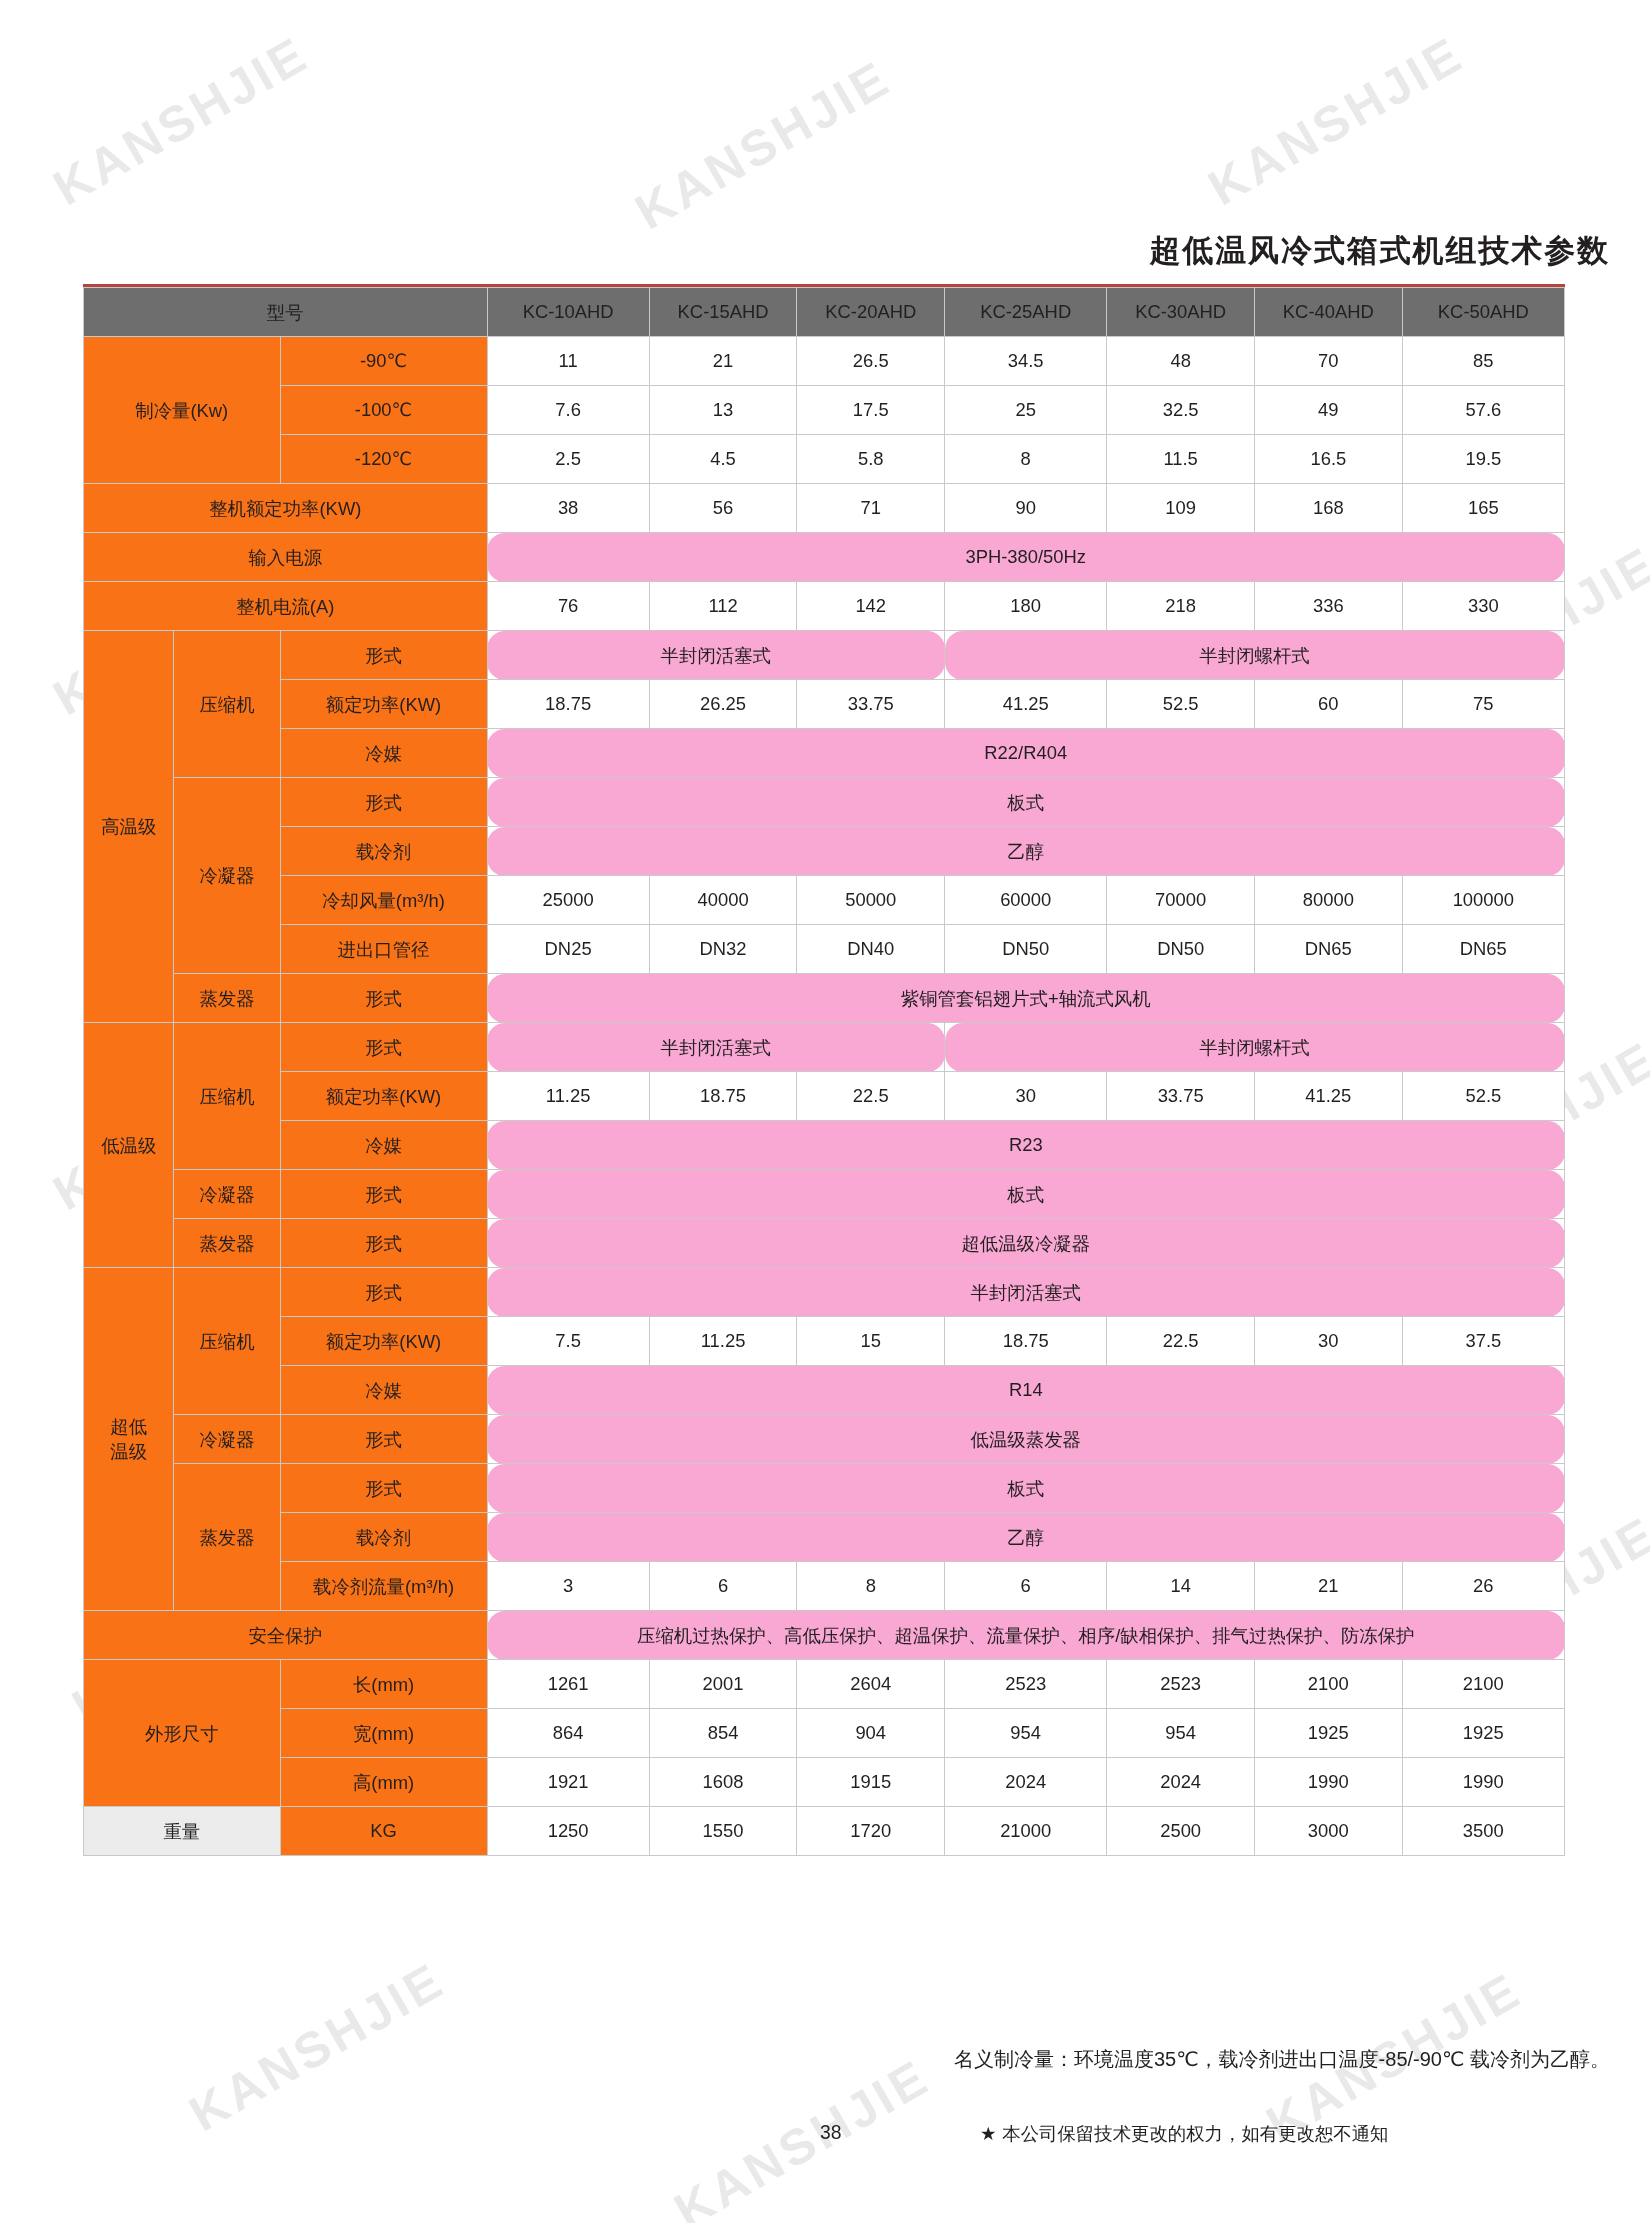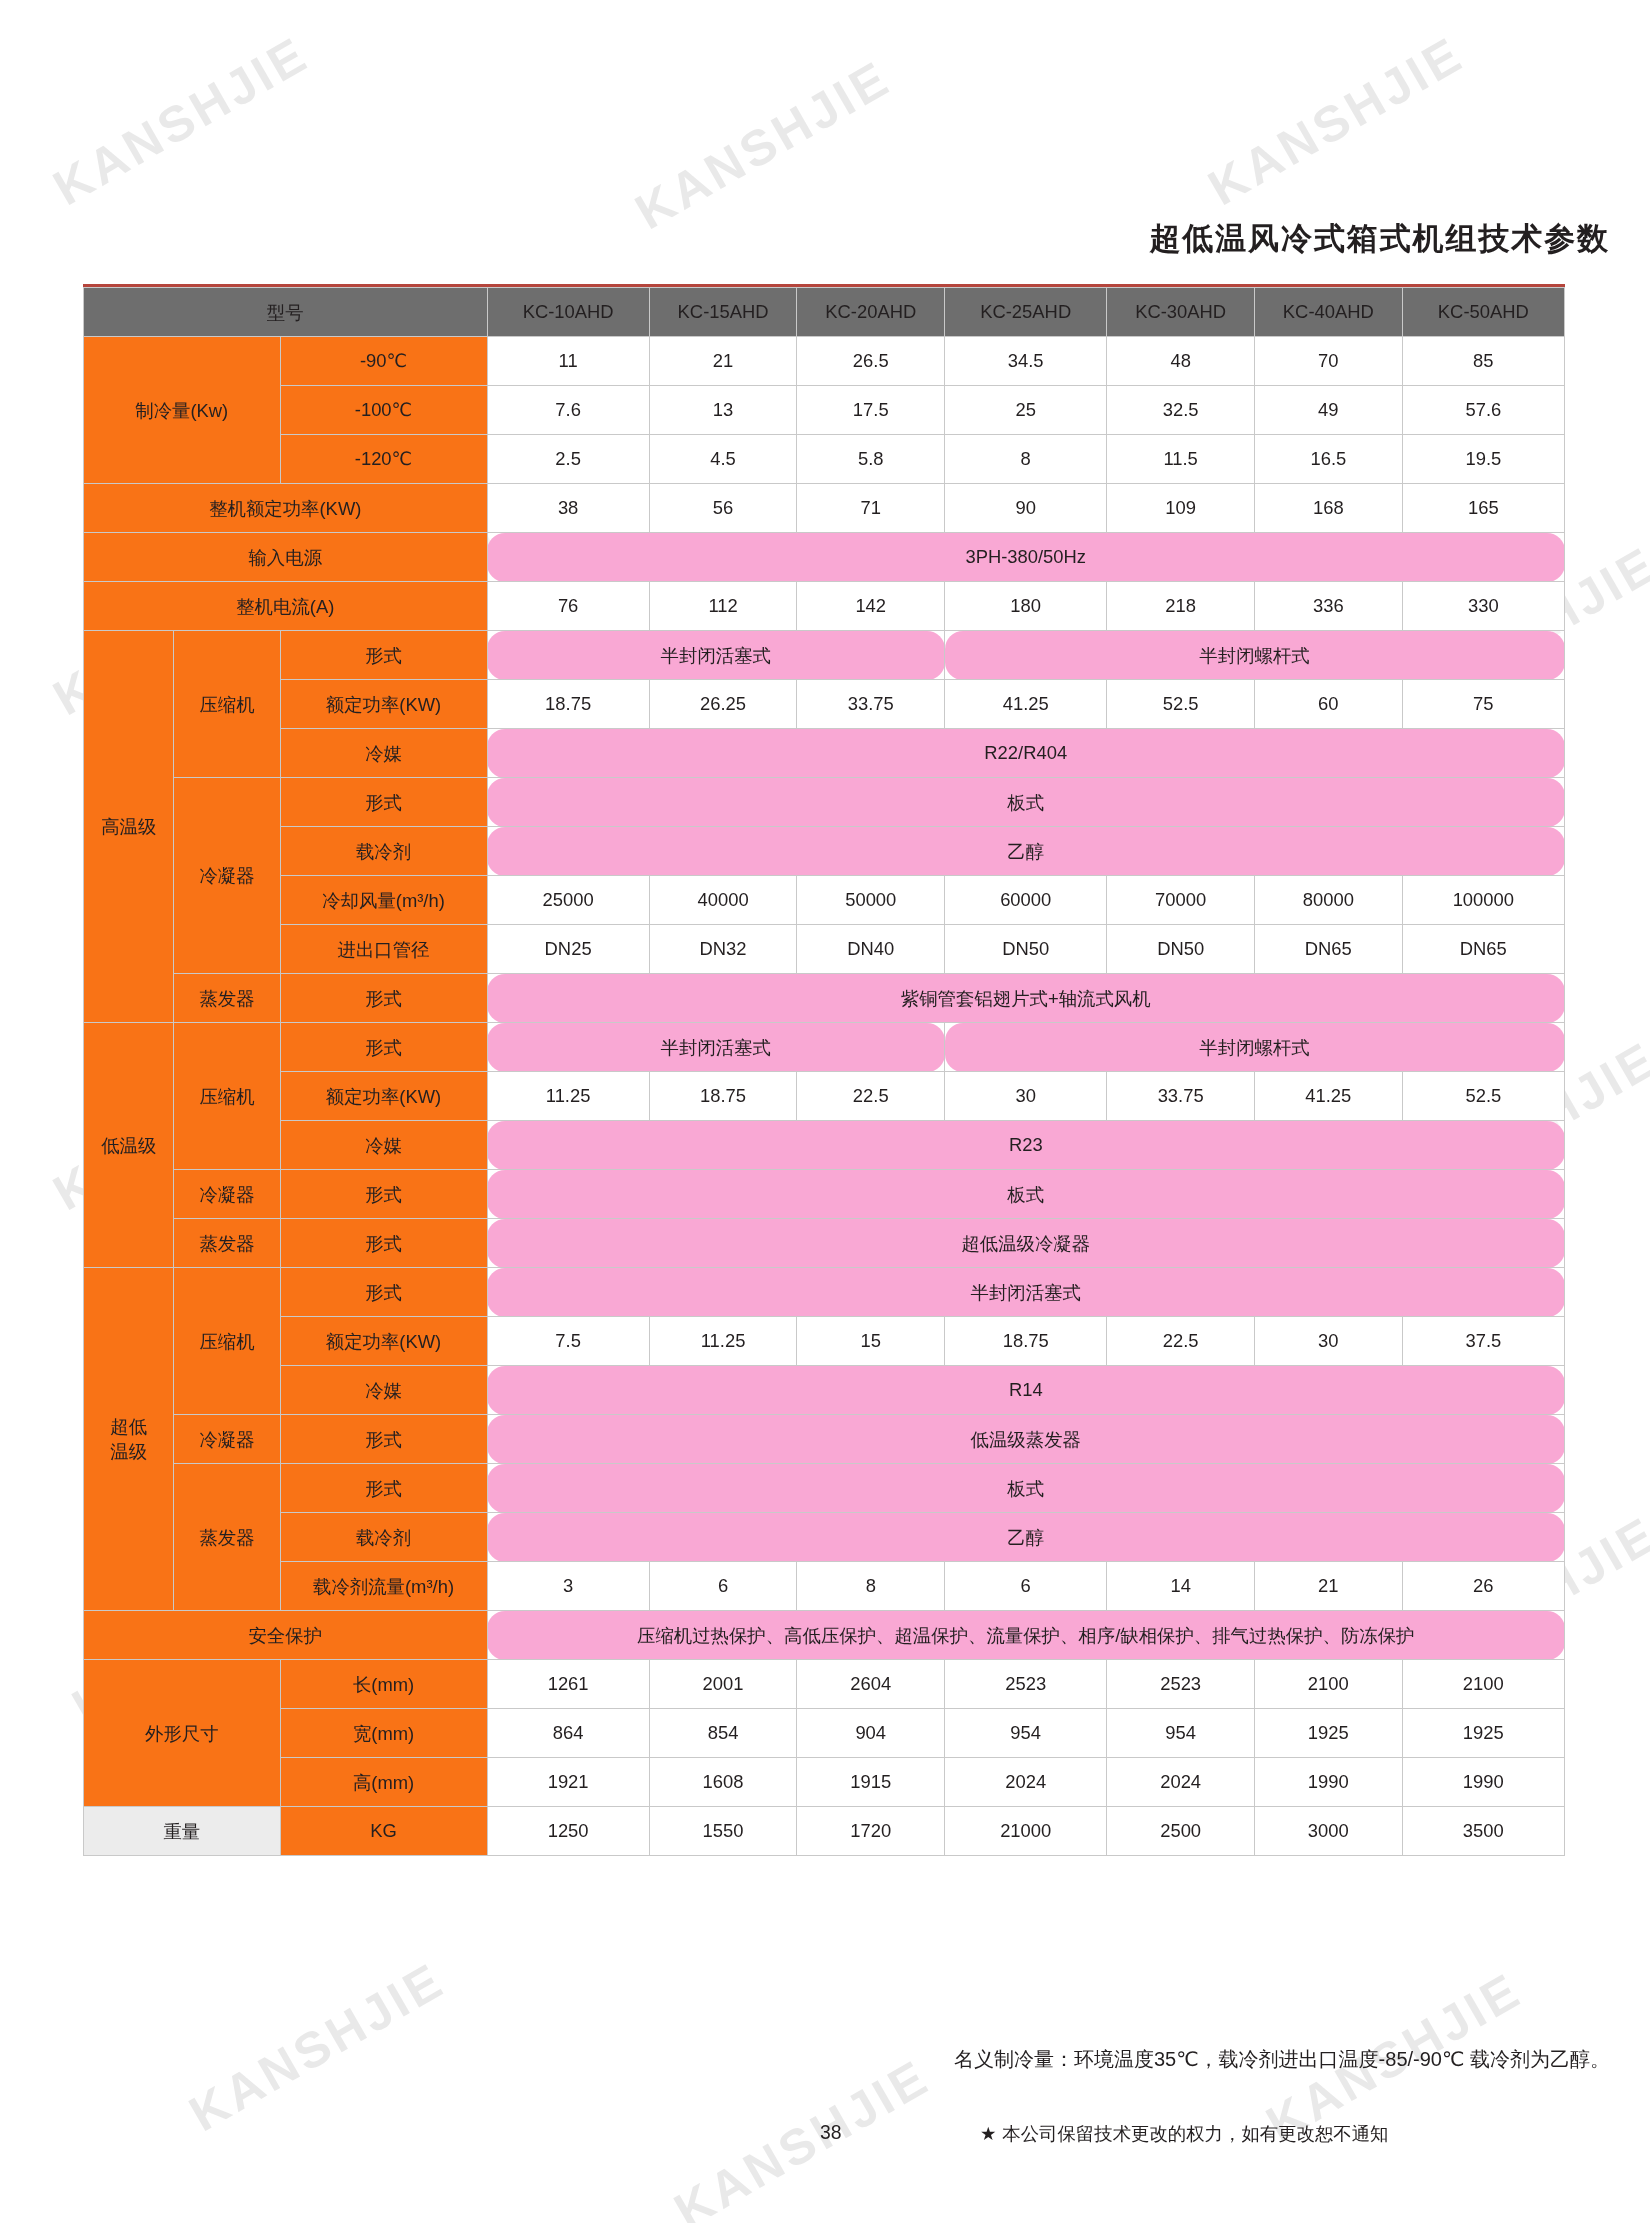--- a/index.html
+++ b/index.html
@@ -67,21 +67,21 @@
   .head-en {
     position: absolute;
     right: 41px; top: 118px;
     font-size: 18.4px;
     color: #3b3b3b;
     letter-spacing: 1.4px;
     font-family: "Liberation Serif", serif;
   }
   .doc-title {
     position: absolute;
-    right: 41px; top: 218px;
+    right: 41px; top: 230px;
     font-size: 31px;
     font-weight: 700;
     letter-spacing: 1.9px;
     color: #231f20;
   }
 
   
   .table-wrap {
     position: absolute;
     left: 83px; top: 287px;

